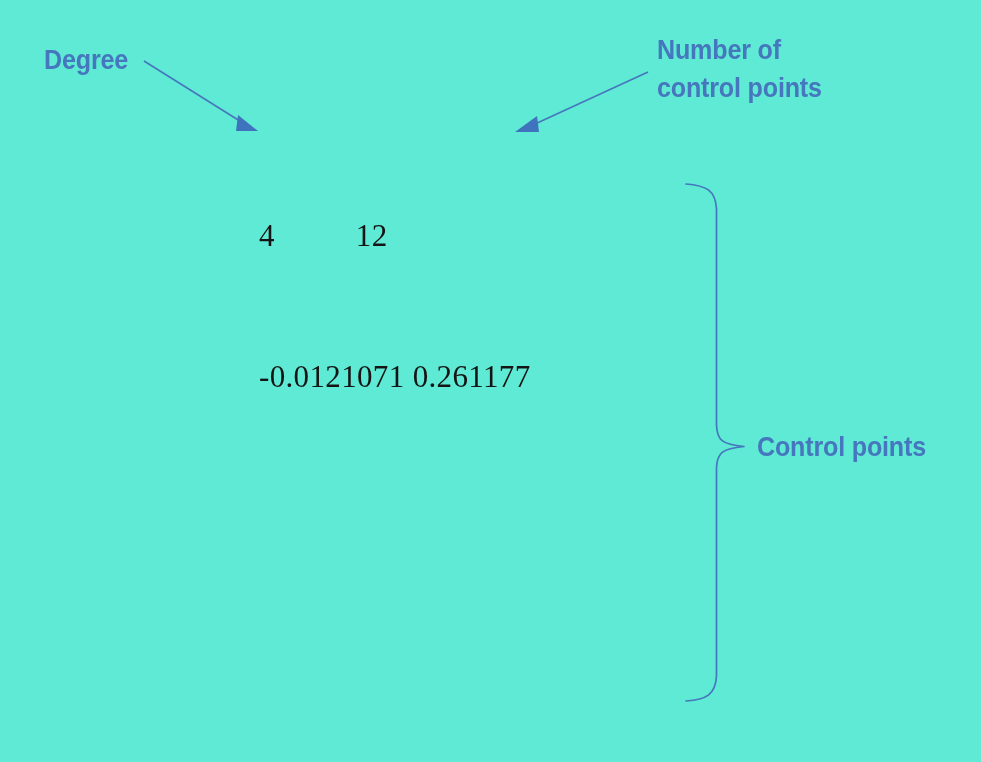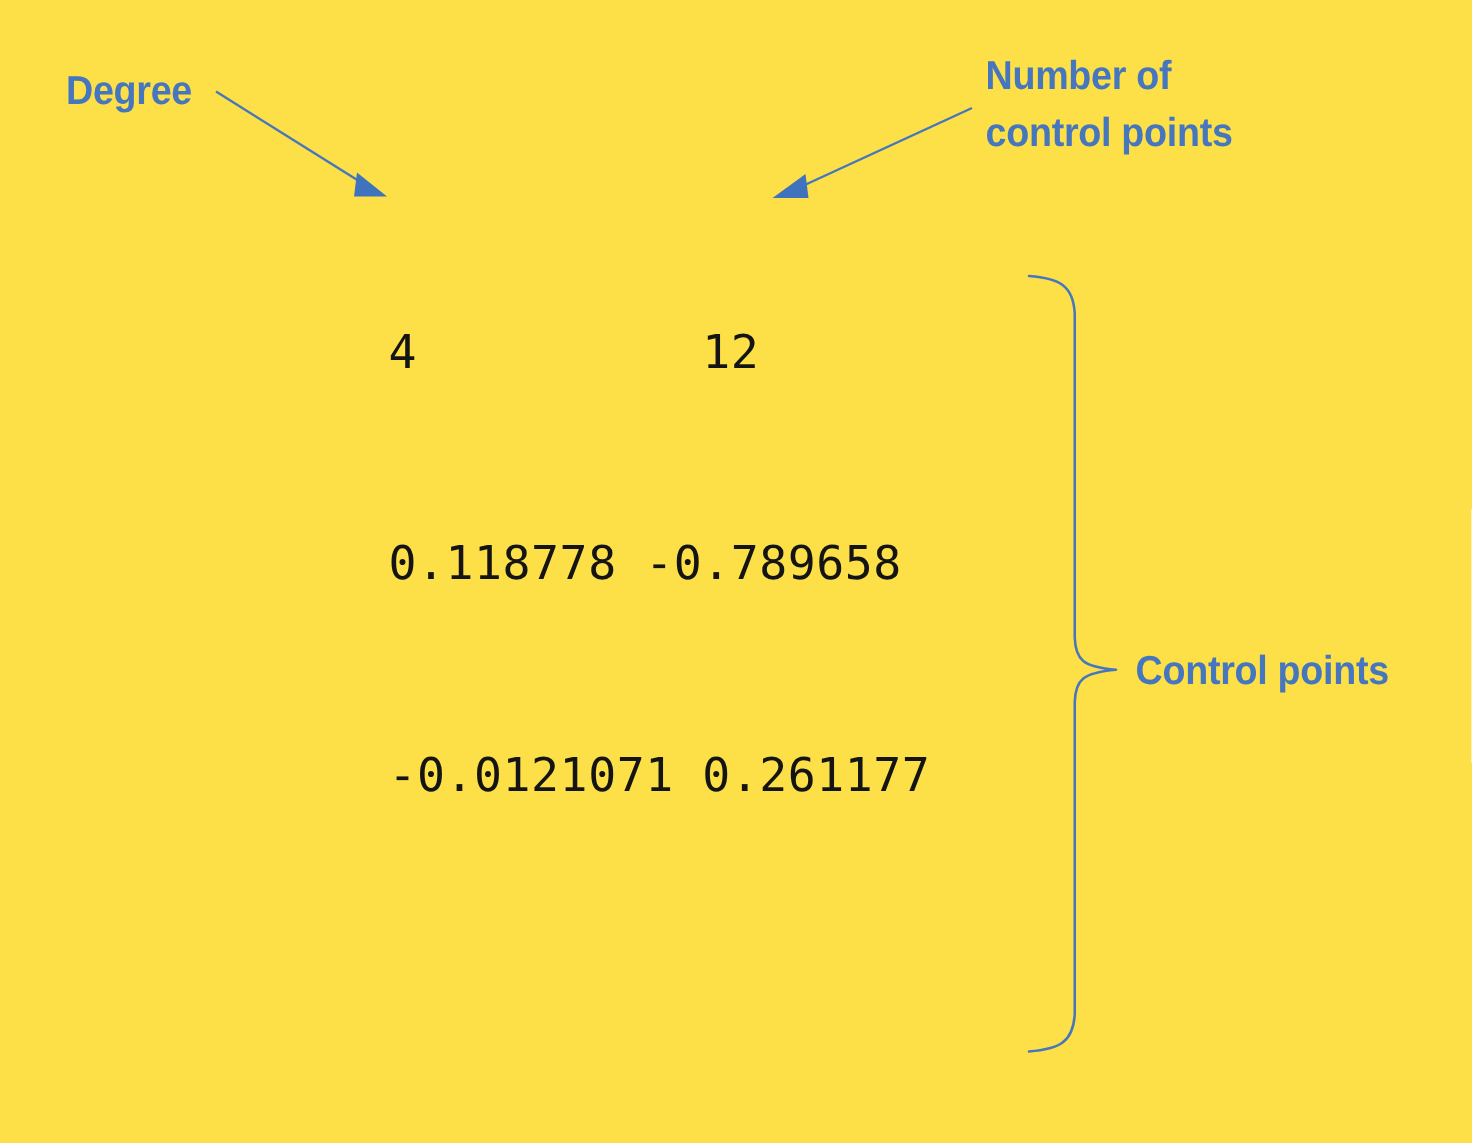--- a/index.html
+++ b/index.html
@@ -4,21 +4,21 @@
 <style>
   html, body {
     margin: 0;
     padding: 0;
     background: #ffffff;
   }
   #stage {
     position: relative;
     width: 981px;
     height: 762px;
-    background: #fde047;
+    background: #5eead4;
     overflow: hidden;
     font-family: "Liberation Sans", sans-serif;
   }
 
   
   .annot {
     position: absolute;
     color: #4676bd;
     font-family: "Liberation Sans", sans-serif;
     font-weight: 700;
@@ -38,21 +38,21 @@
     position: absolute;
     left: 259px;
     top: 118px;
     font-family: "DejaVu Sans Mono", monospace;
     font-size: 31px;
     line-height: 47px;
     color: #141414;
     white-space: pre;
     letter-spacing: 0.35px;
   }
-  #datablock .row { display: block; height: 47px; }
+  #datablock .row { display: block; height: 47px; font-family: Liberation Serif, serif; }
 
   
   #overlay {
     position: absolute;
     left: 0; top: 0;
     width: 981px;
     height: 762px;
     pointer-events: none;
   }
 </style>
@@ -63,21 +63,20 @@
 
   <div class="annot" id="annot-degree">Degree</div>
 
   <div class="annot" id="annot-number">Number of
 control points</div>
 
   <div class="annot" id="annot-control">Control points</div>
 
   <div id="datablock">
     <span class="row">4          12</span>
-    <span class="row">0.118778 -0.789658</span>
     <span class="row">-0.0121071 0.261177</span>
     
     
     
     
     
     
     
     
     

